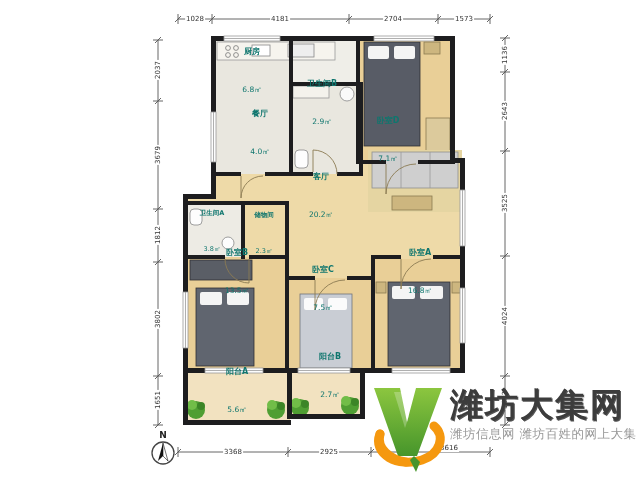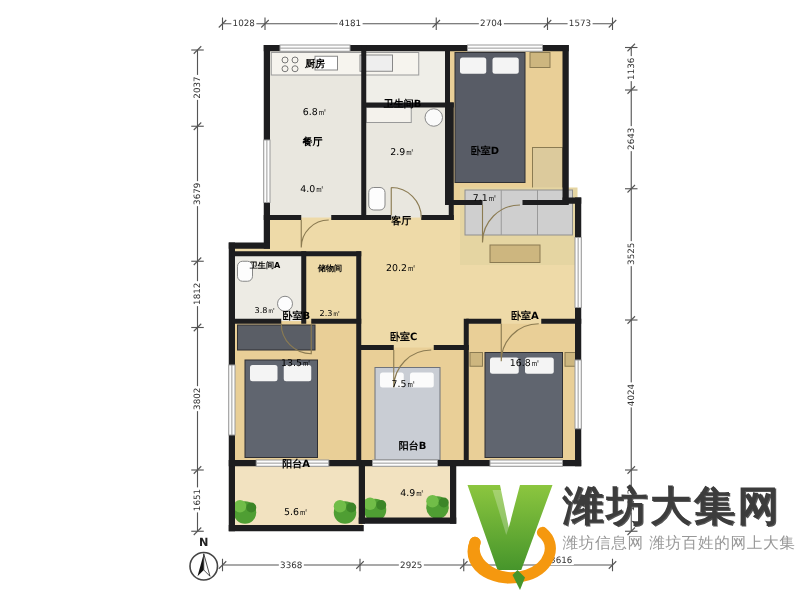--- a/index.html
+++ b/index.html
@@ -3,21 +3,21 @@
 <meta charset="utf-8">
 <style>
   html,body{margin:0;padding:0;}
   body{width:640px;height:480px;position:relative;overflow:hidden;background:#ffffff;
        font-family:"DejaVu Sans","Liberation Sans",sans-serif;}
   #plan-svg{position:absolute;left:0;top:0;z-index:1;}
   .dim-label{position:absolute;z-index:2;font-size:7px;color:#333;background:#fff;
              padding:0 1px;transform:translate(-50%,-50%);white-space:nowrap;}
   .dim-label.vert{transform:translate(-50%,-50%) rotate(-90deg);}
   .room-label{position:absolute;z-index:3;transform:translate(-50%,-50%);text-align:center;
-              color:#000000;line-height:1.3;white-space:nowrap;}
+              color:#0f766e;line-height:1.3;white-space:nowrap;}
   .room-label .rname{display:block;font-size:8px;font-weight:bold;}
   .room-label .rarea{display:block;font-size:7.5px;margin-top:28px;}
   .compass-n{position:absolute;z-index:3;font-size:9px;font-weight:bold;color:#222;
              transform:translate(-50%,-50%);}
   .watermark{position:absolute;left:364px;top:384px;z-index:10;display:flex;align-items:flex-start;}
   .wm-text{margin-left:2px;}
   .wm-title{font-size:33px;font-weight:900;color:#3c3c3c;letter-spacing:2px;line-height:1.25;
             text-shadow:1px 1px 0 #555;}
   .wm-subtitle{font-size:12.5px;color:#989898;letter-spacing:0.5px;margin-top:1px;}
 </style>
@@ -248,21 +248,21 @@
 <span class="dim-label vert" style="left:505px;top:400px;">1653</span>
 
 <div class="room-label" style="left:252px;top:71px;">
   <span class="rname">厨房</span>
   <span class="rarea">6.8㎡</span>
 </div>
 <div class="room-label" style="left:322px;top:103px;">
   <span class="rname">卫生间B</span>
   <span class="rarea">2.9㎡</span>
 </div>
-<div class="room-label" style="left:250px;top:133px;">
+<div class="room-label" style="left:260px;top:133px;">
   <span class="rname">餐厅</span>
   <span class="rarea">4.0㎡</span>
 </div>
 <div class="room-label" style="left:388px;top:140px;">
   <span class="rname">卧室D</span>
   <span class="rarea">7.1㎡</span>
 </div>
 <div class="room-label" style="left:321px;top:196px;">
   <span class="rname">客厅</span>
   <span class="rarea">20.2㎡</span>
@@ -286,21 +286,21 @@
 <div class="room-label" style="left:420px;top:272px;text-align:center;">
   <span class="rname">卧室A</span>
   <span class="rarea">16.8㎡</span>
 </div>
 <div class="room-label" style="left:237px;top:391px;">
   <span class="rname">阳台A</span>
   <span class="rarea">5.6㎡</span>
 </div>
 <div class="room-label" style="left:330px;top:376px;">
   <span class="rname">阳台B</span>
-  <span class="rarea">4.9㎡</span>
+  <span class="rarea">2.7㎡</span>
 </div>
 
 <span class="compass-n" style="left:163px;top:435px;">N</span>
 
 <div class="watermark">
   <svg width="84" height="88" viewBox="0 0 84 88">
     <defs>
       <linearGradient id="gv" x1="0" y1="0" x2="0" y2="1">
         <stop offset="0" stop-color="#8cc63f"></stop>
           <stop offset="1" stop-color="#46952b"></stop>

